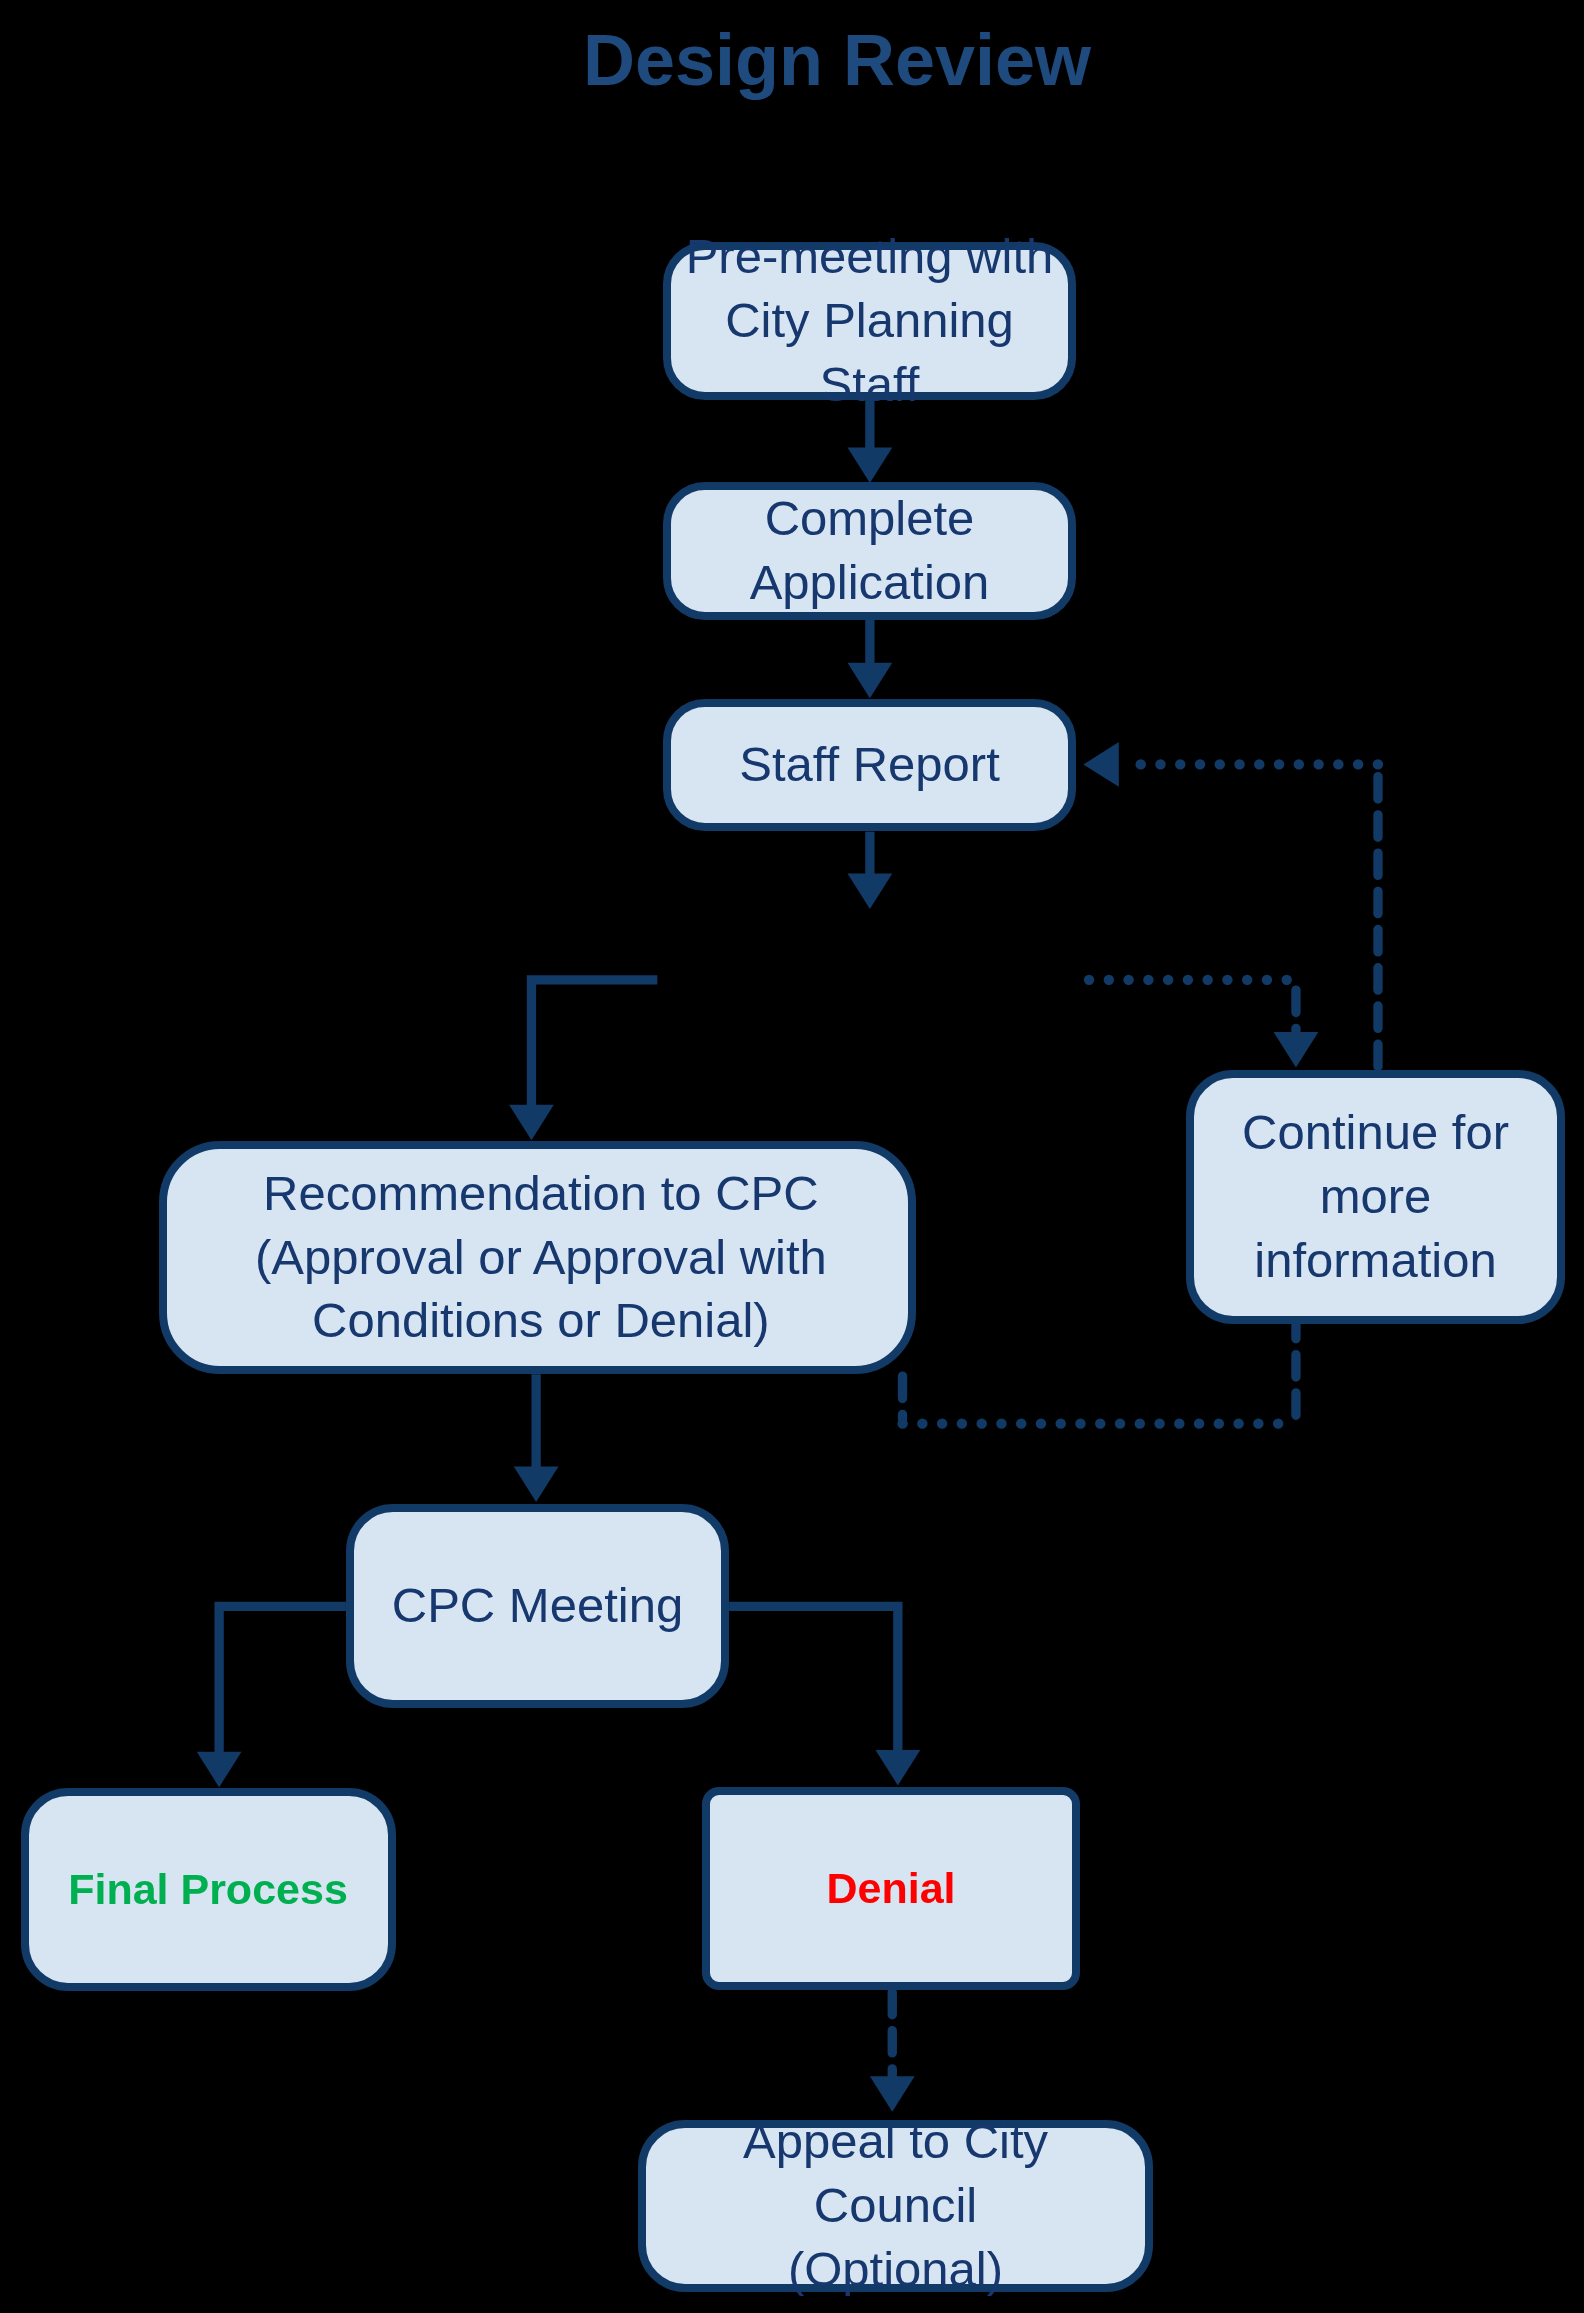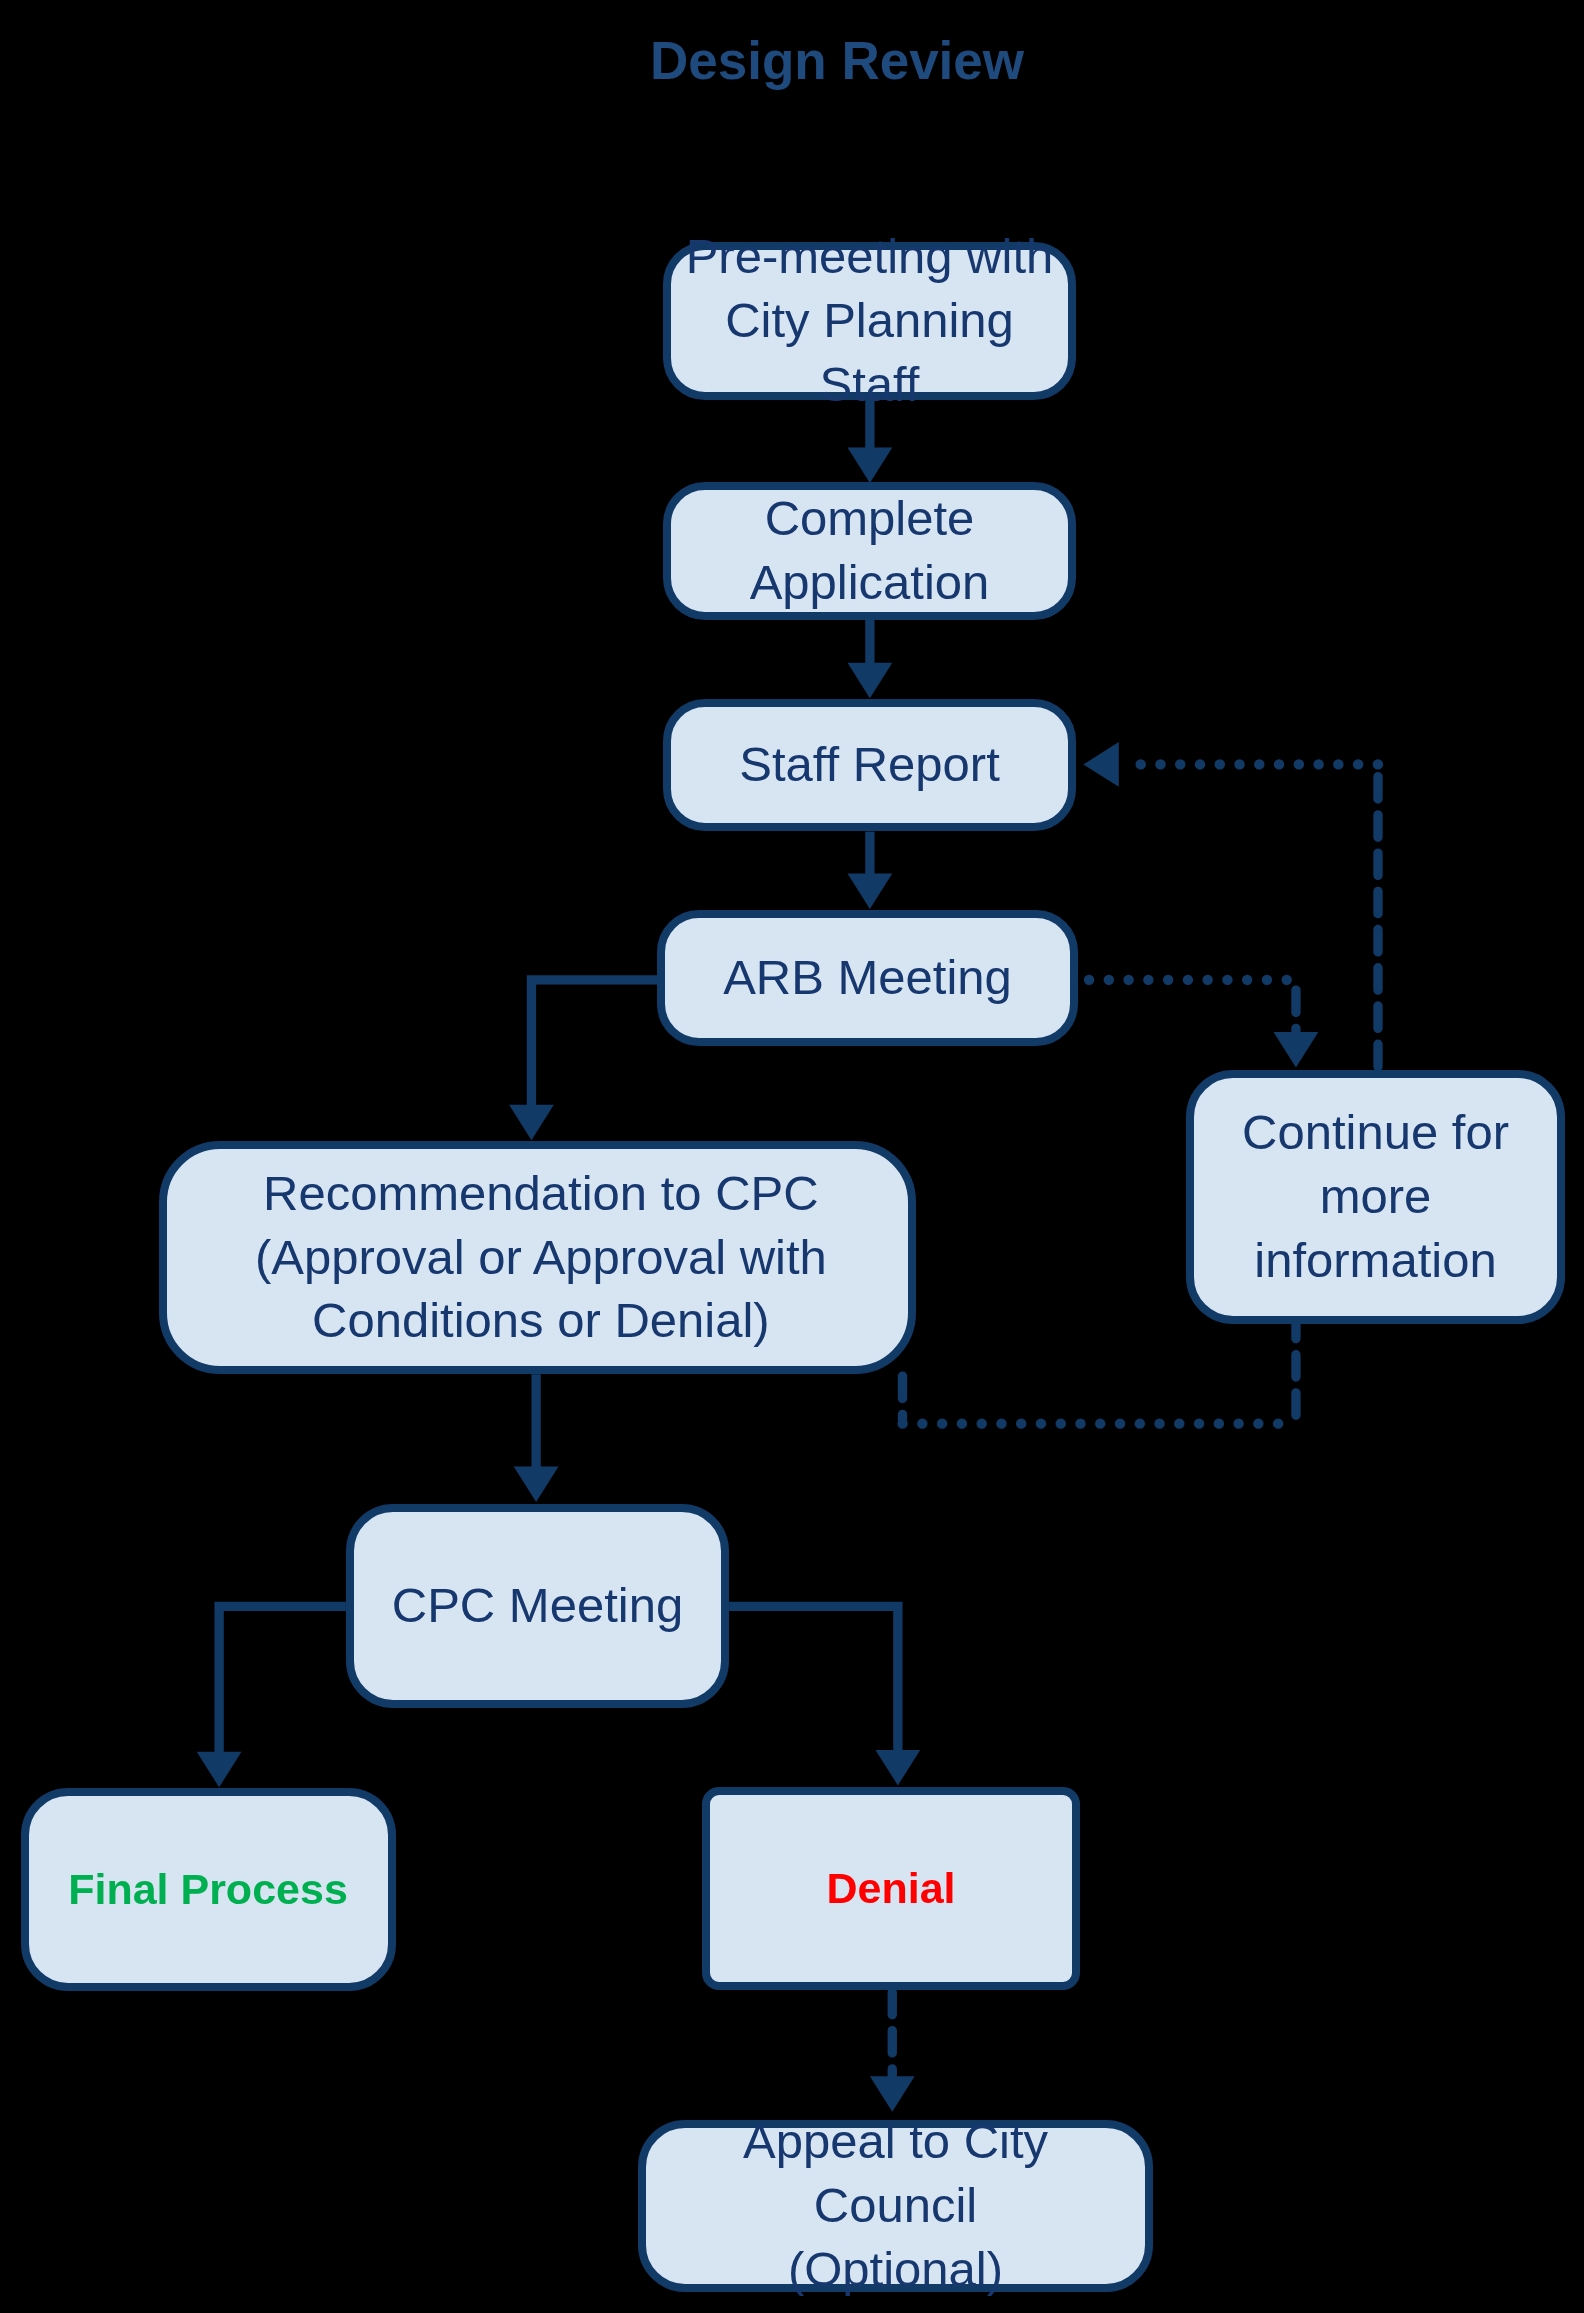--- a/index.html
+++ b/index.html
@@ -16,21 +16,21 @@
   body{
     width:1585px;height:2314px;
     background:var(--c-background);
     font-family:"Liberation Sans", sans-serif;
     position:relative;overflow:hidden;
   }
   .stage{position:absolute;left:0;top:0;width:1585px;height:2314px;}
   .title{
     position:absolute;left:371px;top:28px;width:932px;
     text-align:center;color:var(--c-title_text);
-    font-size:53px;font-weight:bold;line-height:65px;
+    font-size:72px;font-weight:bold;line-height:65px;
   }
   .node{
     position:absolute;box-sizing:border-box;
     background:var(--c-box_fill);
     border:8.4px solid var(--c-box_border);
     border-radius:42px;
     display:flex;align-items:center;justify-content:center;
     text-align:center;color:var(--c-node_text);
     font-size:49px;line-height:1.30;
     white-space:pre-line;
@@ -117,23 +117,20 @@
 
   <div class="node" style="left:663px;top:482px;width:413px;height:138px">
     <span>Complete
 Application</span>
   </div>
 
   <div class="node" style="left:663px;top:699px;width:413px;height:132px">
     <span>Staff Report</span>
   </div>
 
-  <div class="node" style="left:657px;top:910px;width:421px;height:136px">
-    <span>ARB Meeting</span>
-  </div>
 
   <div class="node node--big" style="left:159px;top:1141px;width:757px;height:233px">
     <span>Recommendation to CPC
 (Approval or  Approval with
 Conditions or Denial)</span>
   </div>
 
   <div class="node" style="left:1186px;top:1070px;width:379px;height:254px;border-radius:47px">
     <span>Continue for
 more information</span>

